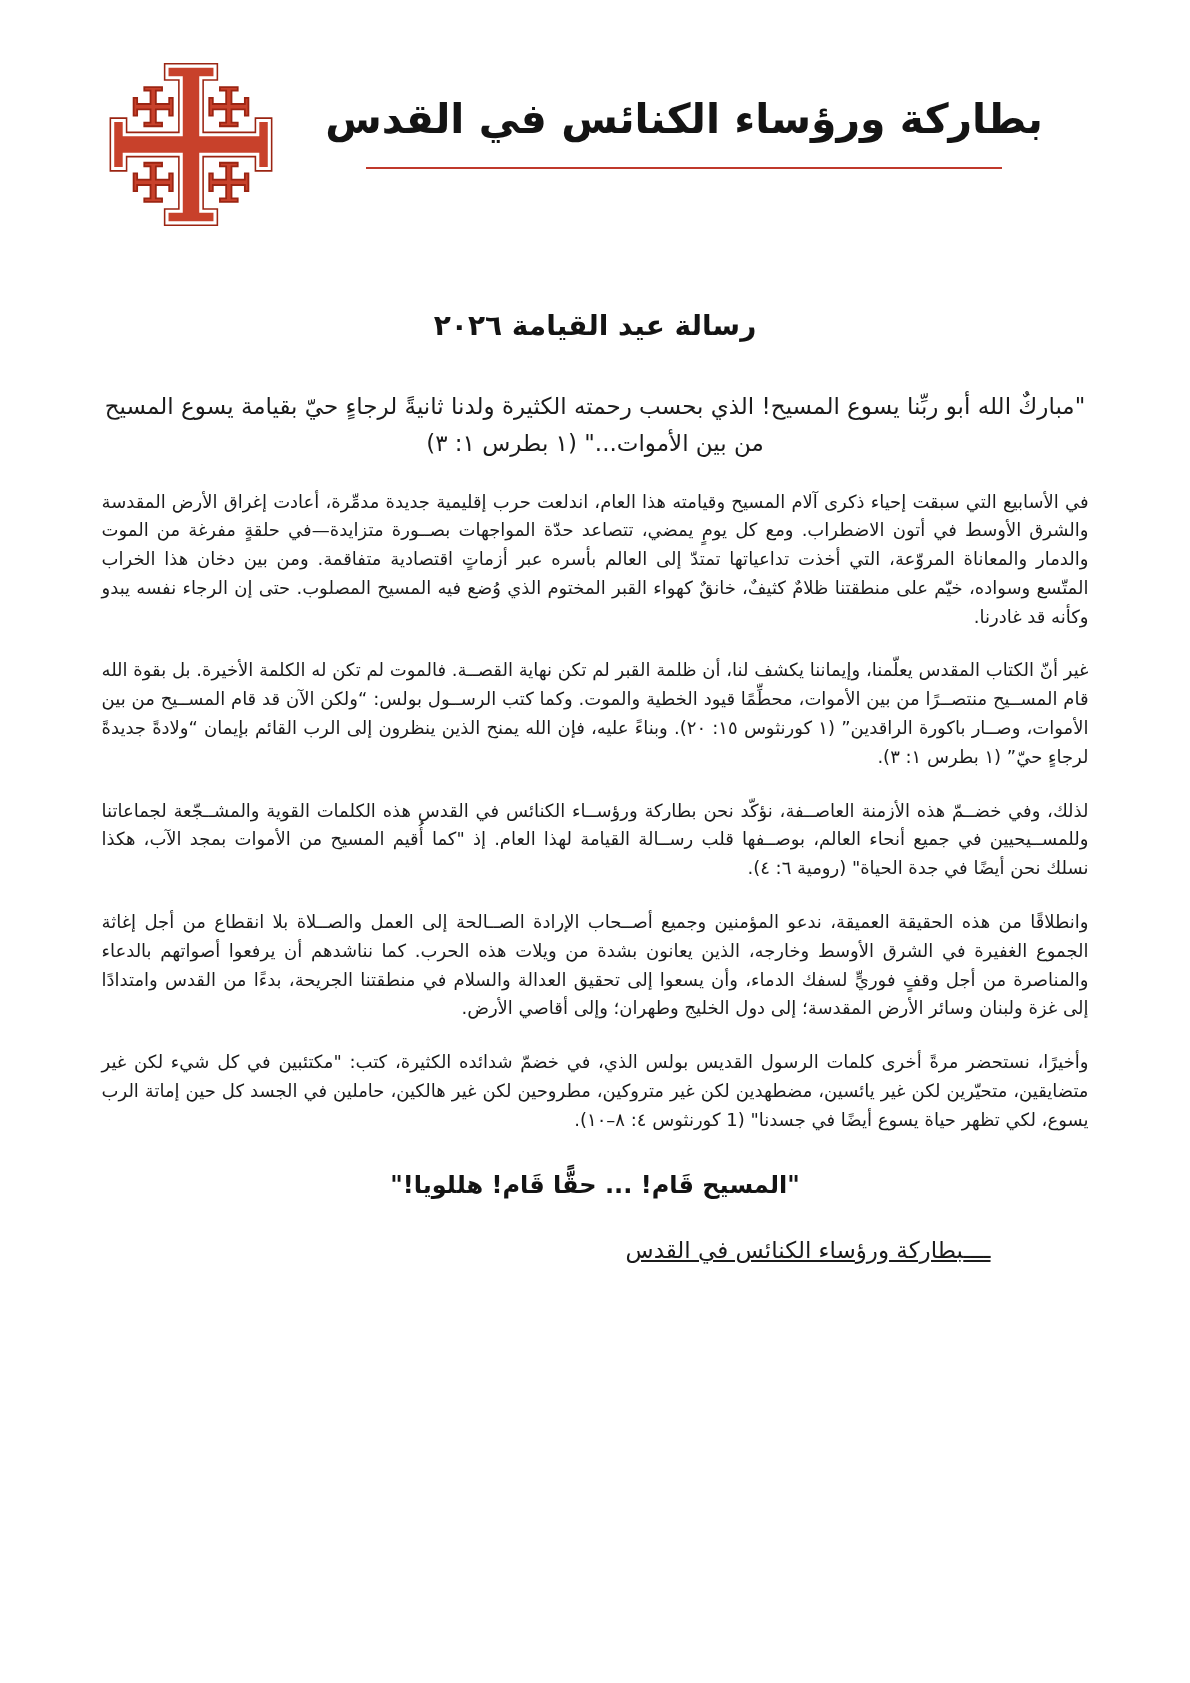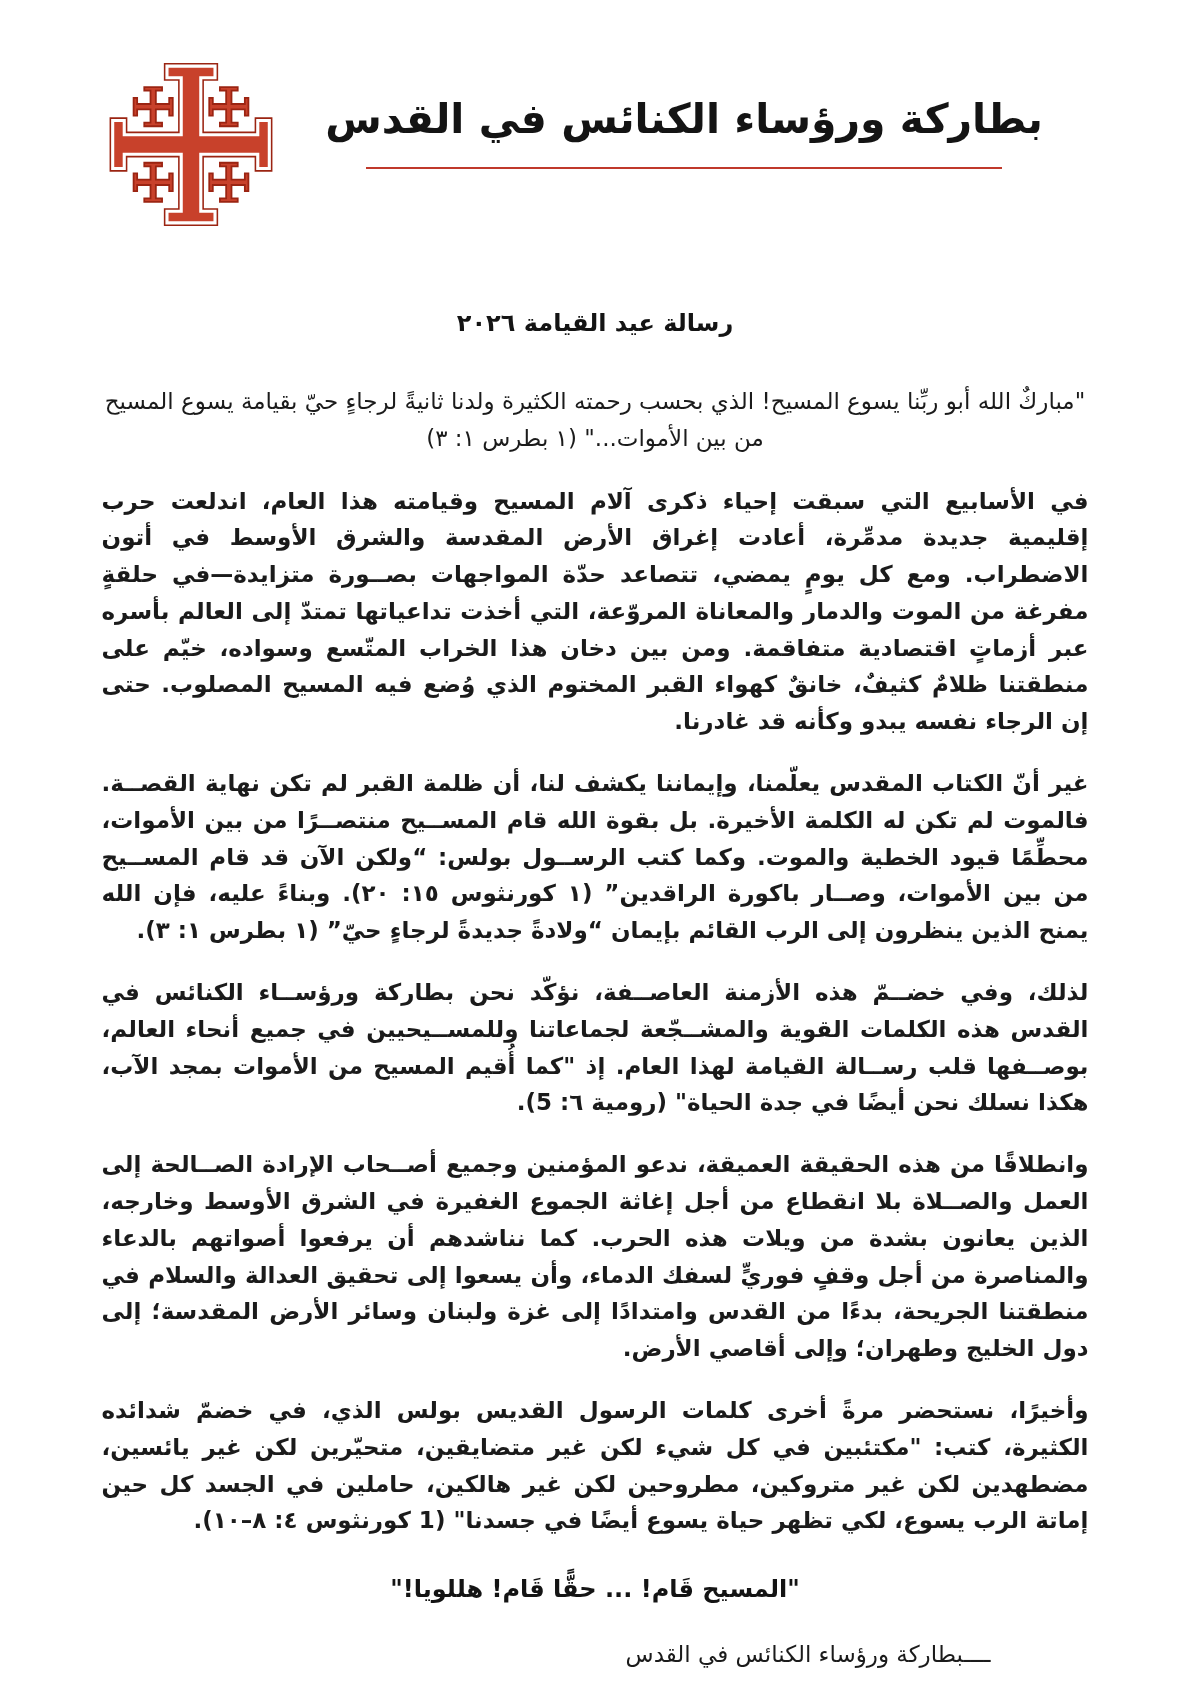--- a/index.html
+++ b/index.html
@@ -12,28 +12,28 @@
   .letterhead { display:flex; align-items:flex-start; padding:52px 85px 0 85px; }
   .logo { width:178px; height:185px; flex:0 0 auto; }
   .logo svg { width:100%; height:100%; display:block; }
   .title-area { flex:1 1 auto; text-align:center; padding-top:42px; }
   .org-title {
     direction:rtl; font-size:41px; font-weight:bold; letter-spacing:0;
     line-height:1.25; color:#141414;
   }
   .title-rule { width:636px; height:2px; margin:22px auto 0 auto; }
   .content { direction:rtl; padding:0 85px; }
-  .msg-heading { text-align:center; font-weight:bold; font-size:24px; margin-top:72px; color:#141414; }
+  .msg-heading { text-align:center; font-weight:bold; font-size:28px; margin-top:72px; color:#141414; }
   .quote { text-align:center; font-size:23px; line-height:1.62; margin-top:46px; }
-  .para { text-align:justify; text-align-last:right; font-size:23px; line-height:1.60; margin-top:25px;font-weight:bold; }
+  .para { text-align:justify; text-align-last:right; font-size:18px; line-height:1.60; margin-top:25px; }
   .para:first-of-type { margin-top:40px; }
   .greeting { text-align:center; font-weight:bold; font-size:24px; margin-top:36px; color:#141414; }
   .signature {
     direction:ltr; text-align:right; padding-right:98px;
-    font-size:23px; margin-top:38px; white-space:nowrap;
+    font-size:23px; margin-top:38px; white-space:nowrap;text-decoration:underline;
   }
   .signature .dash { letter-spacing:0; }
 </style>
 </head>
 <body>
 
 <div class="page" style="color: rgb(27, 27, 27);">
 
   <header class="letterhead">
     <div class="logo">
@@ -56,21 +56,21 @@
     </div>
   </header>
 
   <main class="content">
     <h2 class="msg-heading">رسالة عيد القيامة ٢٠٢٦</h2>
 
     <p class="quote">"مباركٌ الله أبو ربِّنا يسوع المسيح! الذي بحسب رحمته الكثيرة ولدنا ثانيةً لرجاءٍ حيّ بقيامة يسوع المسيح من بين الأموات..." (١ بطرس ١: ٣)</p>
 
     <p class="para">في الأسابيع التي سبقت إحياء ذكرى آلام المسيح وقيامته هذا العام، اندلعت حرب إقليمية جديدة مدمِّرة، أعادت إغراق الأرض المقدسة والشرق الأوسط في أتون الاضطراب. ومع كل يومٍ يمضي، تتصاعد حدّة المواجهات بصــورة متزايدة—في حلقةٍ مفرغة من الموت والدمار والمعاناة المروّعة، التي أخذت تداعياتها تمتدّ إلى العالم بأسره عبر أزماتٍ اقتصادية متفاقمة. ومن بين دخان هذا الخراب المتّسع وسواده، خيّم على منطقتنا ظلامٌ كثيفٌ، خانقٌ كهواء القبر المختوم الذي وُضع فيه المسيح المصلوب. حتى إن الرجاء نفسه يبدو وكأنه قد غادرنا.</p>
     <p class="para">غير أنّ الكتاب المقدس يعلّمنا، وإيماننا يكشف لنا، أن ظلمة القبر لم تكن نهاية القصــة. فالموت لم تكن له الكلمة الأخيرة. بل بقوة الله قام المســيح منتصــرًا من بين الأموات، محطِّمًا قيود الخطية والموت. وكما كتب الرســول بولس: “ولكن الآن قد قام المســيح من بين الأموات، وصــار باكورة الراقدين” (١ كورنثوس ١٥: ٢٠). وبناءً عليه، فإن الله يمنح الذين ينظرون إلى الرب القائم بإيمان “ولادةً جديدةً لرجاءٍ حيّ” (١ بطرس ١: ٣).</p>
-    <p class="para">لذلك، وفي خضــمّ هذه الأزمنة العاصــفة، نؤكّد نحن بطاركة ورؤســاء الكنائس في القدس هذه الكلمات القوية والمشــجّعة لجماعاتنا وللمســيحيين في جميع أنحاء العالم، بوصــفها قلب رســالة القيامة لهذا العام. إذ "كما أُقيم المسيح من الأموات بمجد الآب، هكذا نسلك نحن أيضًا في جدة الحياة" (رومية ٦: 5).</p>
+    <p class="para">لذلك، وفي خضــمّ هذه الأزمنة العاصــفة، نؤكّد نحن بطاركة ورؤســاء الكنائس في القدس هذه الكلمات القوية والمشــجّعة لجماعاتنا وللمســيحيين في جميع أنحاء العالم، بوصــفها قلب رســالة القيامة لهذا العام. إذ "كما أُقيم المسيح من الأموات بمجد الآب، هكذا نسلك نحن أيضًا في جدة الحياة" (رومية ٦: ٤).</p>
     <p class="para">وانطلاقًا من هذه الحقيقة العميقة، ندعو المؤمنين وجميع أصــحاب الإرادة الصــالحة إلى العمل والصــلاة بلا انقطاع من أجل إغاثة الجموع الغفيرة في الشرق الأوسط وخارجه، الذين يعانون بشدة من ويلات هذه الحرب. كما نناشدهم أن يرفعوا أصواتهم بالدعاء والمناصرة من أجل وقفٍ فوريٍّ لسفك الدماء، وأن يسعوا إلى تحقيق العدالة والسلام في منطقتنا الجريحة، بدءًا من القدس وامتدادًا إلى غزة ولبنان وسائر الأرض المقدسة؛ إلى دول الخليج وطهران؛ وإلى أقاصي الأرض.</p>
     <p class="para">وأخيرًا، نستحضر مرةً أخرى كلمات الرسول القديس بولس الذي، في خضمّ شدائده الكثيرة، كتب: "مكتئبين في كل شيء لكن غير متضايقين، متحيّرين لكن غير يائسين، مضطهدين لكن غير متروكين، مطروحين لكن غير هالكين، حاملين في الجسد كل حين إماتة الرب يسوع، لكي تظهر حياة يسوع أيضًا في جسدنا" (1 كورنثوس ٤: ٨–١٠).</p>
 
     <p class="greeting">"المسيح قَام! ... حقًّا قَام! هللويا!"</p>
 
     <div class="signature">
       <span class="dash">ــــ</span><span>بطاركة ورؤساء الكنائس في القدس</span>
     </div>
   </main>
 

